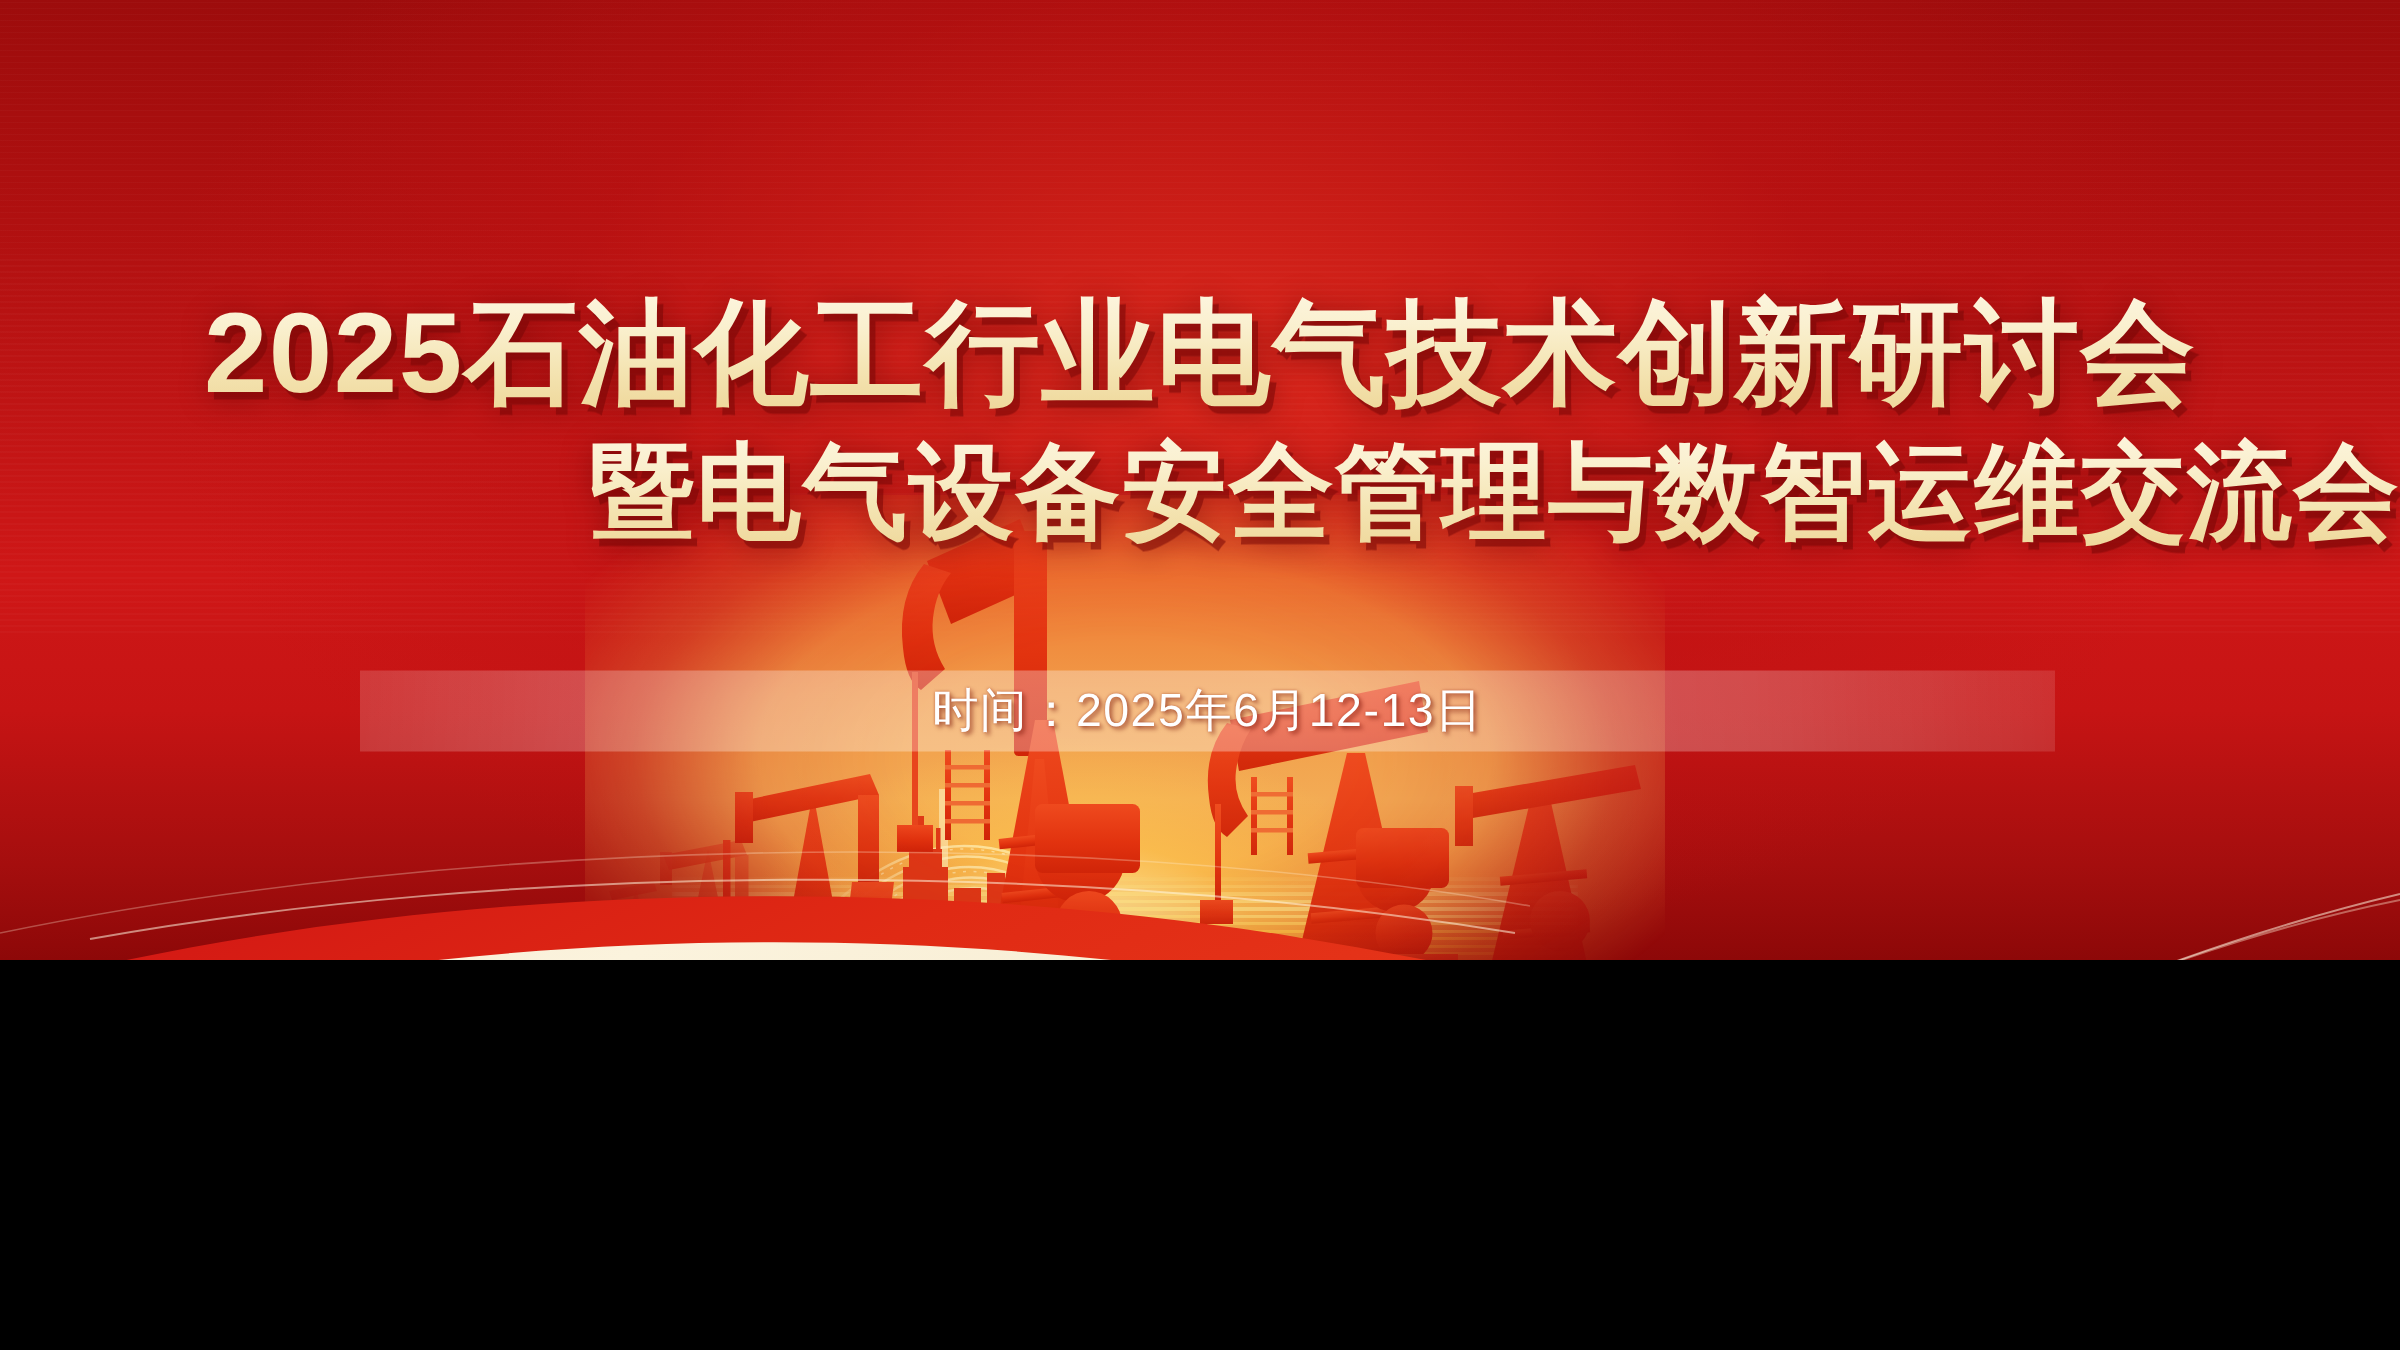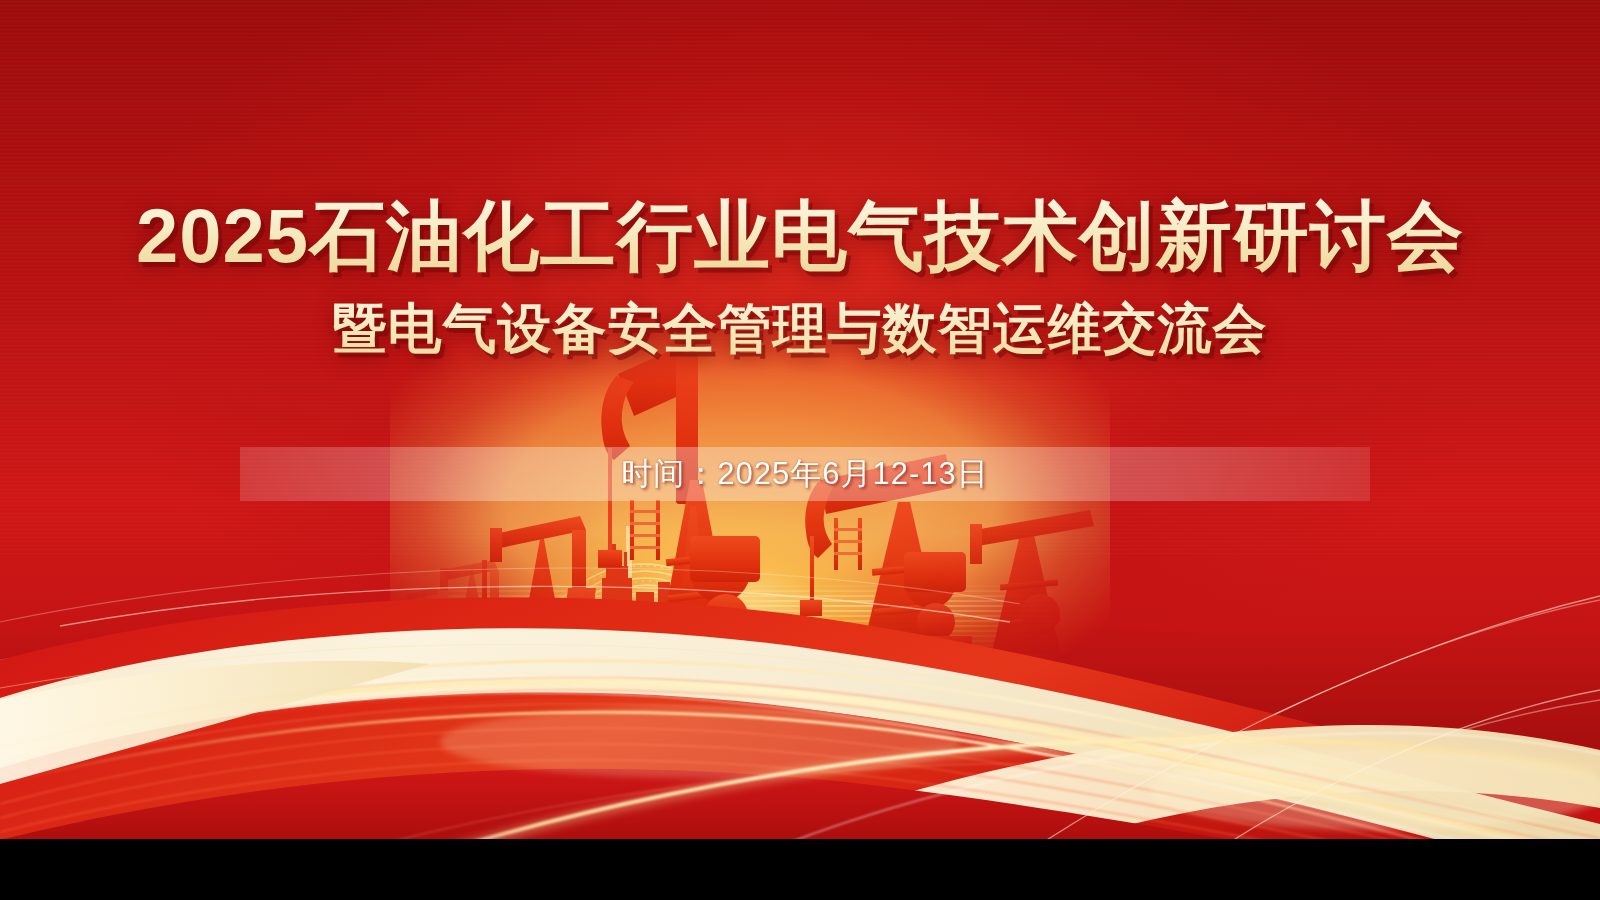--- a/index.html
+++ b/index.html
@@ -1,20 +1,20 @@
 <!DOCTYPE html>
 <html><head>
 <meta charset="utf-8">
 <style>
   * { margin:0; padding:0; box-sizing:border-box; }
   html,body { width:1600px; height:900px; overflow:hidden; background:#000; }
 
   .poster{
     position:relative;
-    width:1600px; height:839px;
+    width:1600px; height:640px;
     overflow:hidden;
     font-family:"Liberation Sans","DejaVu Sans",sans-serif;
     background:
       radial-gradient(ellipse 900px 520px at 50% 38%, rgba(220,40,28,0.92) 0%, rgba(190,18,18,0.55) 48%, rgba(160,10,10,0) 78%),
       linear-gradient(180deg,#9d0c0c 0%, #ac0f0f 18%, #bf1414 42%, #cf1717 60%, #c61414 74%, #a50e0e 90%, #8d0808 100%);
   }
 
   
   .weave{
     position:absolute; left:0; top:0; width:100%; height:66%;
@@ -58,21 +58,21 @@
     font-weight:700;
     letter-spacing:1px;
     line-height:92px;
     color:#f7e9c2;
     background:linear-gradient(180deg,#fdf6e2 0%,#faf0cf 30%,#f4e4b2 62%,#edd494 100%);
     -webkit-background-clip:text; background-clip:text;
     -webkit-text-fill-color:transparent;
     filter:drop-shadow(4px 5px 0px rgba(120,6,6,0.55)) drop-shadow(0 2px 10px rgba(90,0,0,0.45));
     white-space:nowrap;
   }
-  .tline.l2{ font-size:54px; }
+  .tline.l2{ font-size:70px;text-align:right; }
 
   
   .infobar{
     position:absolute;
     left:240px; top:447px; width:1130px; height:54px;
     background:linear-gradient(90deg, rgba(255,255,255,0.16) 0%, rgba(255,255,255,0.30) 22%, rgba(255,255,255,0.32) 55%, rgba(255,255,255,0.24) 82%, rgba(255,255,255,0.12) 100%);
     display:flex; align-items:center; justify-content:center; gap:43px;
   }
   .infotxt{
     font-size:31px;

